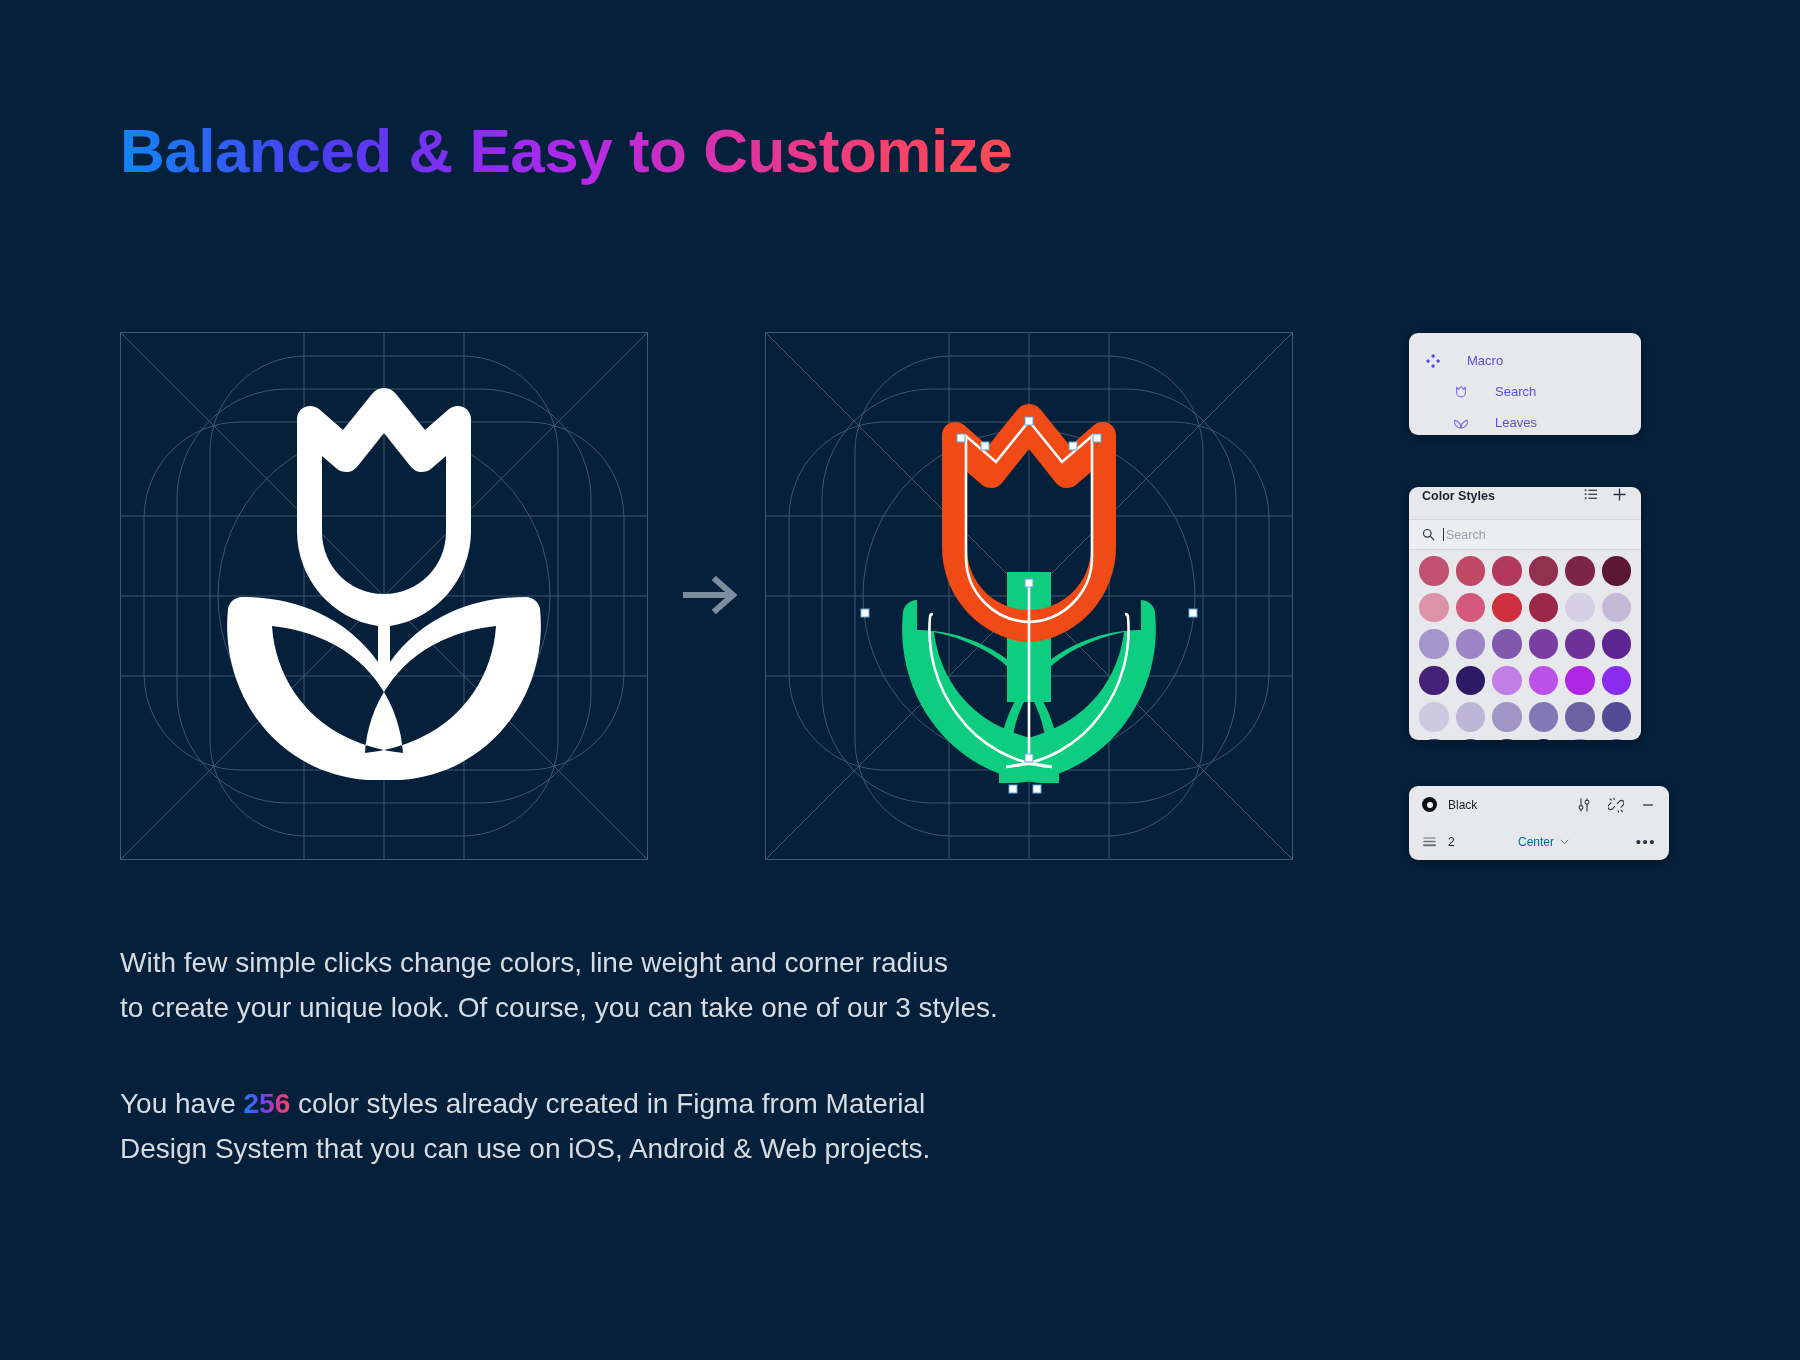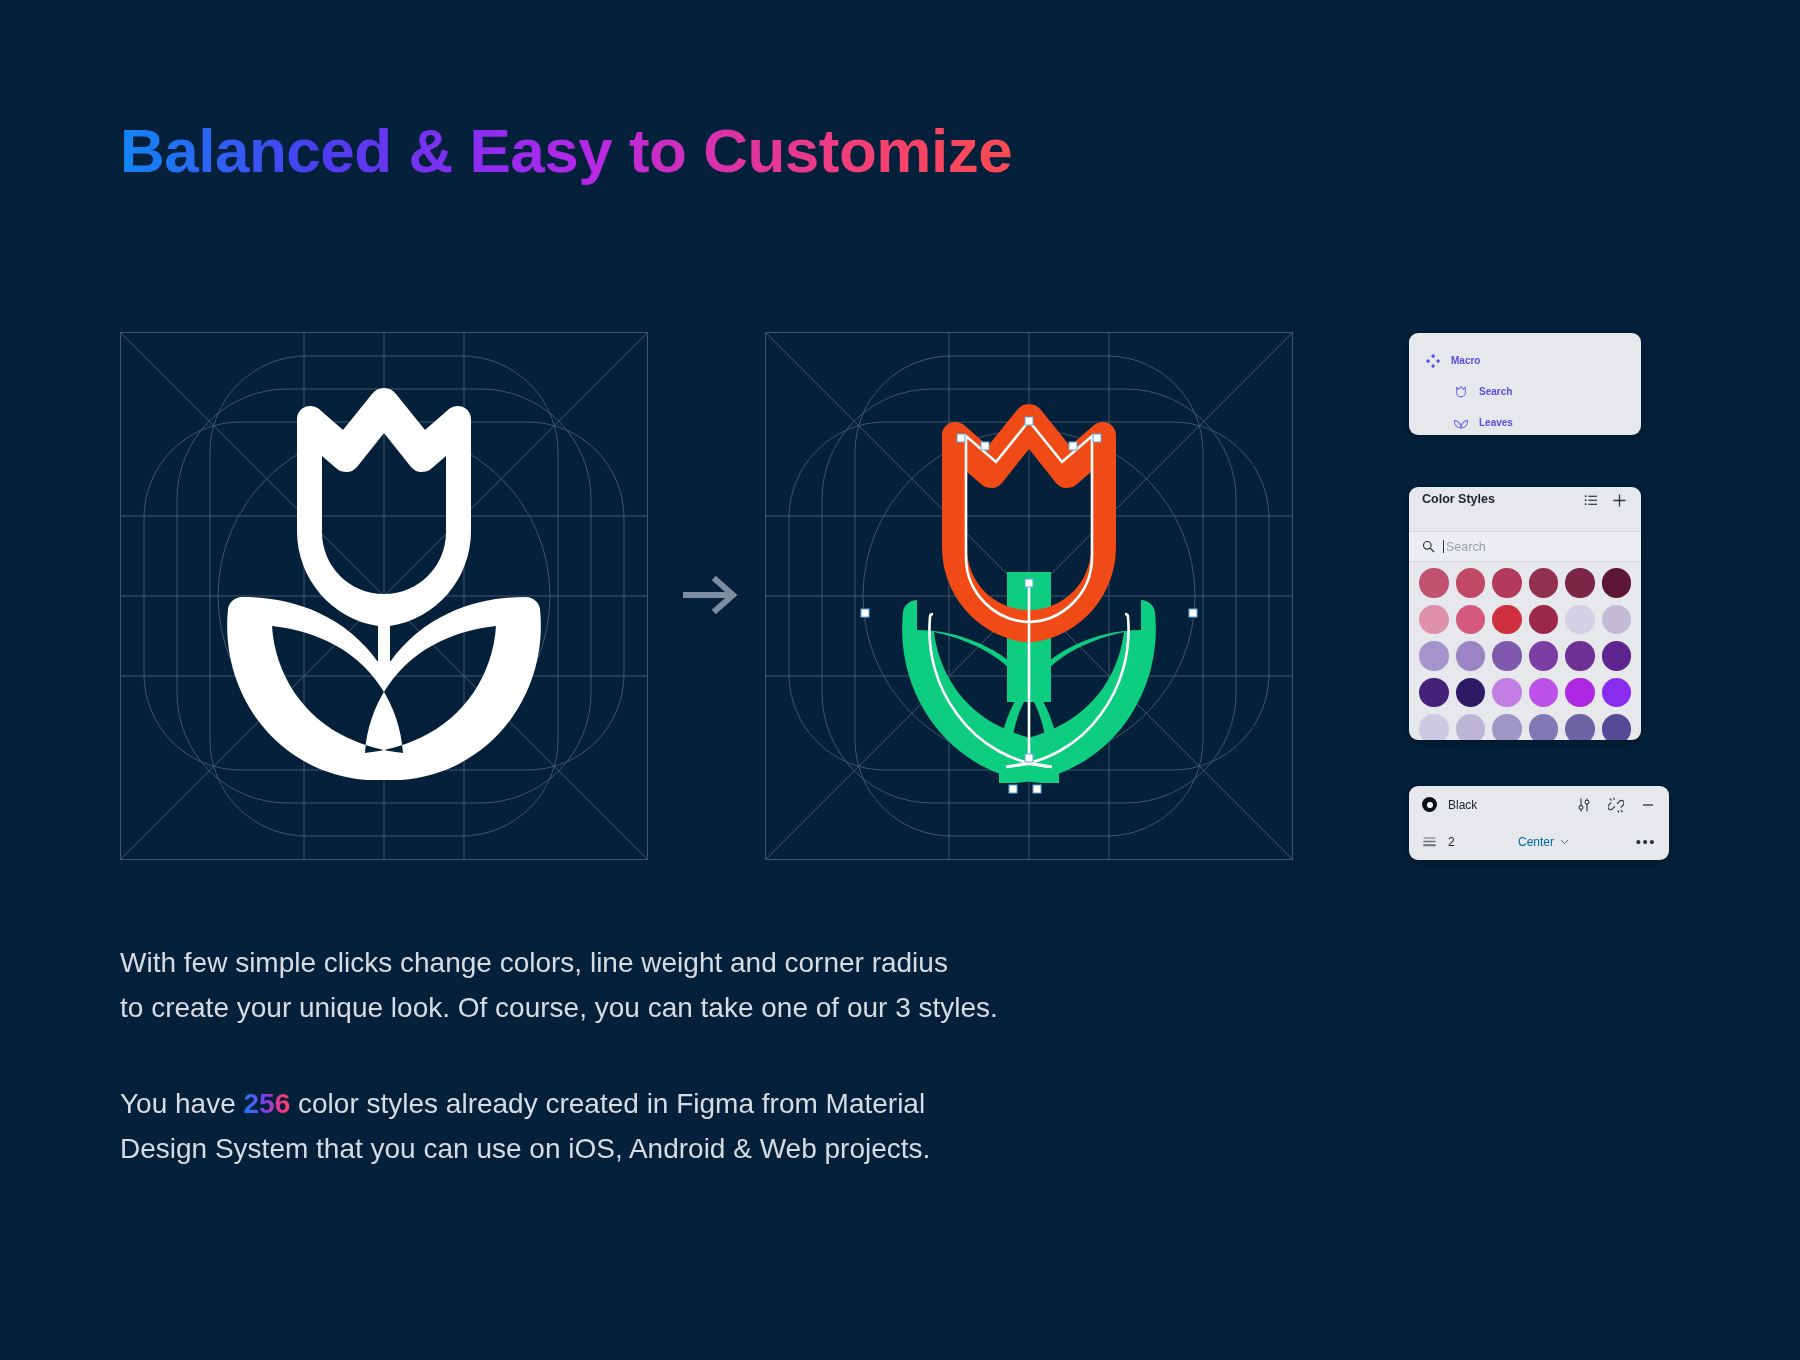--- a/index.html
+++ b/index.html
@@ -33,26 +33,26 @@
     position: absolute; background: #e6e8ec; border-radius: 9px;
     box-shadow: 0 2px 10px rgba(0,0,0,.35);
     font-family: "Liberation Sans", sans-serif;
   }
 
   
   #layers-panel { left: 1409px; top: 333px; width: 232px; height: 102px; padding: 12px 0 0 0; }
   .layer-row { display: flex; align-items: center; height: 31px; padding-left: 16px; }
   .layer-row.indent { padding-left: 44px; }
   .layer-icon { width: 16px; height: 16px; margin-right: 10px; flex: 0 0 16px; display:block; }
-  .layer-label { font-size: 10px; color: #5b4de0; font-weight: 700; }
+  .layer-label { font-size: 13px; color: #5b4de0; font-weight: 400; margin-left: 16px; }
 
   
   #styles-panel { left: 1409px; top: 487px; width: 232px; height: 253px; overflow: hidden; }
   .styles-head {
-    height: 45px; display: flex; align-items: flex-start; padding: 5px 13px;
+    height: 33px; display: flex; align-items: flex-end; padding: 16px 13px;
     border-bottom: 1px solid #d2d5da;
   }
   .styles-title { font-size: 12.5px; font-weight: 700; color: #1b222c; flex: 1; }
   .head-icon { width: 17px; height: 17px; margin-left: 10px; display:block; }
   .styles-search {
     height: 30px; display: flex; align-items: center; padding: 0 13px;
     border-bottom: 1px solid #d2d5da; background: #eceef1;
   }
   .search-glyph { width: 13px; height: 13px; margin-right: 8px; display:block; }
   .search-caret { width: 1px; height: 13px; background: #2b3440; margin-right: 2px; }

